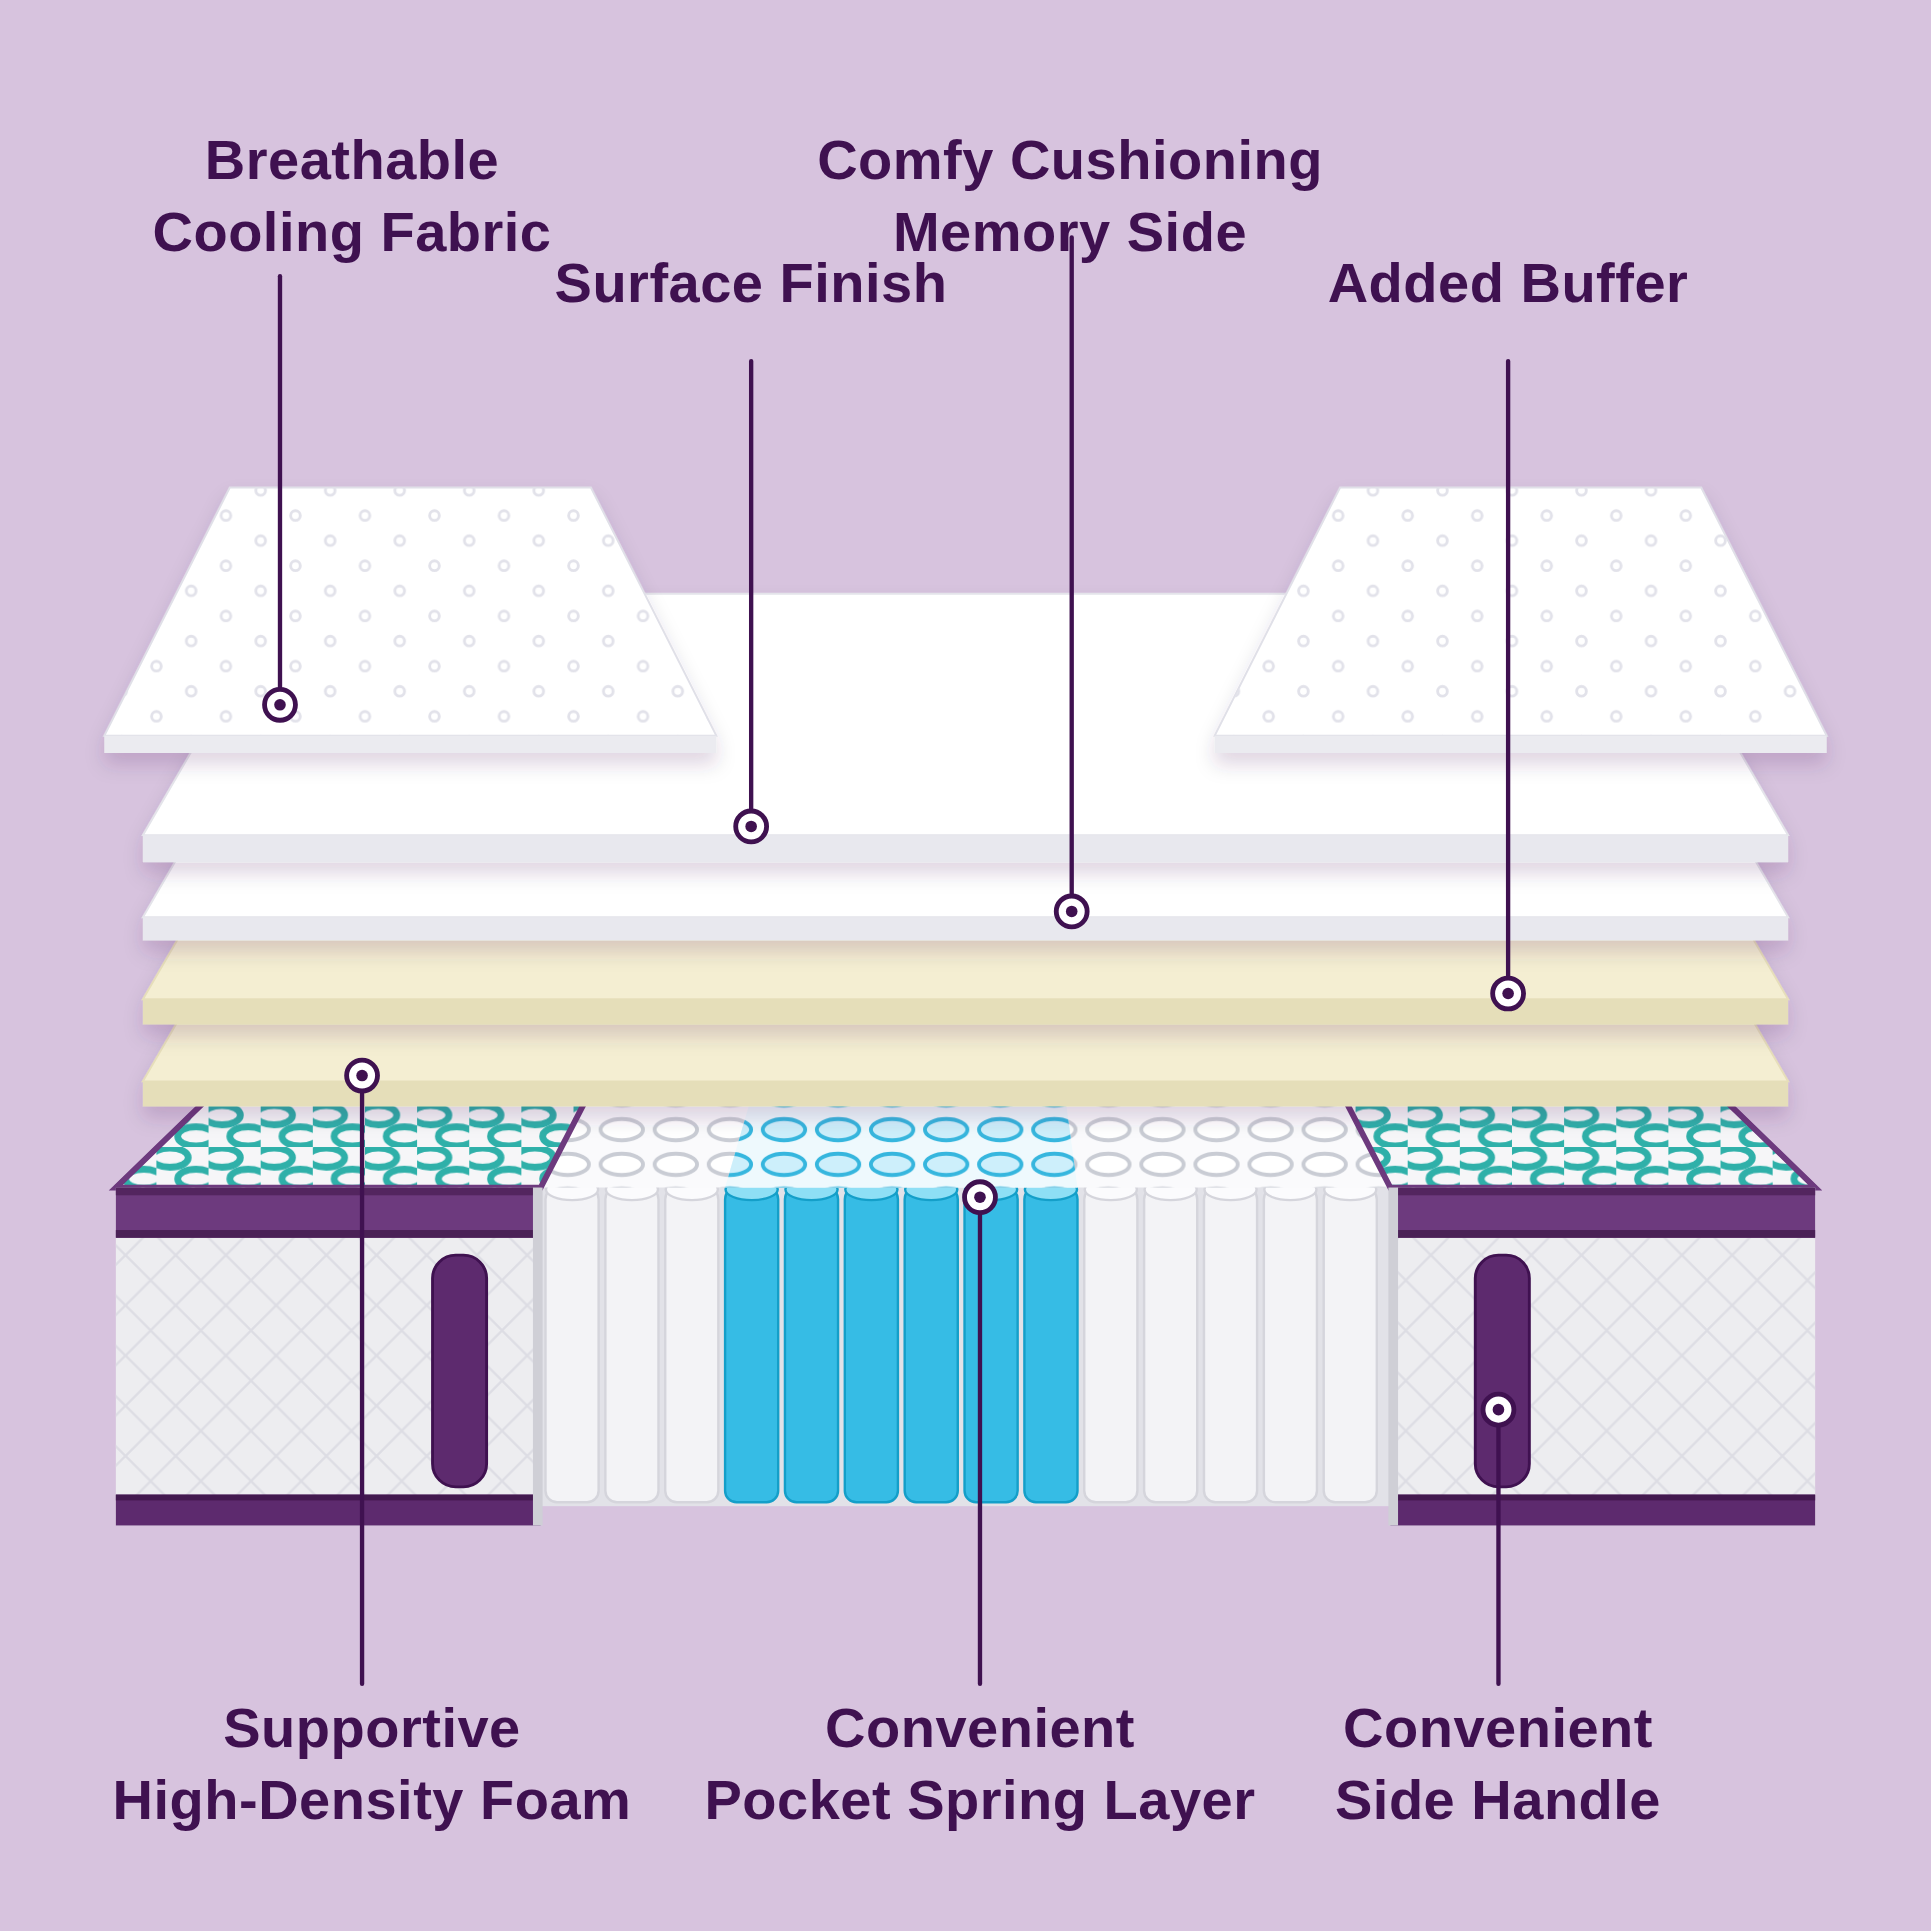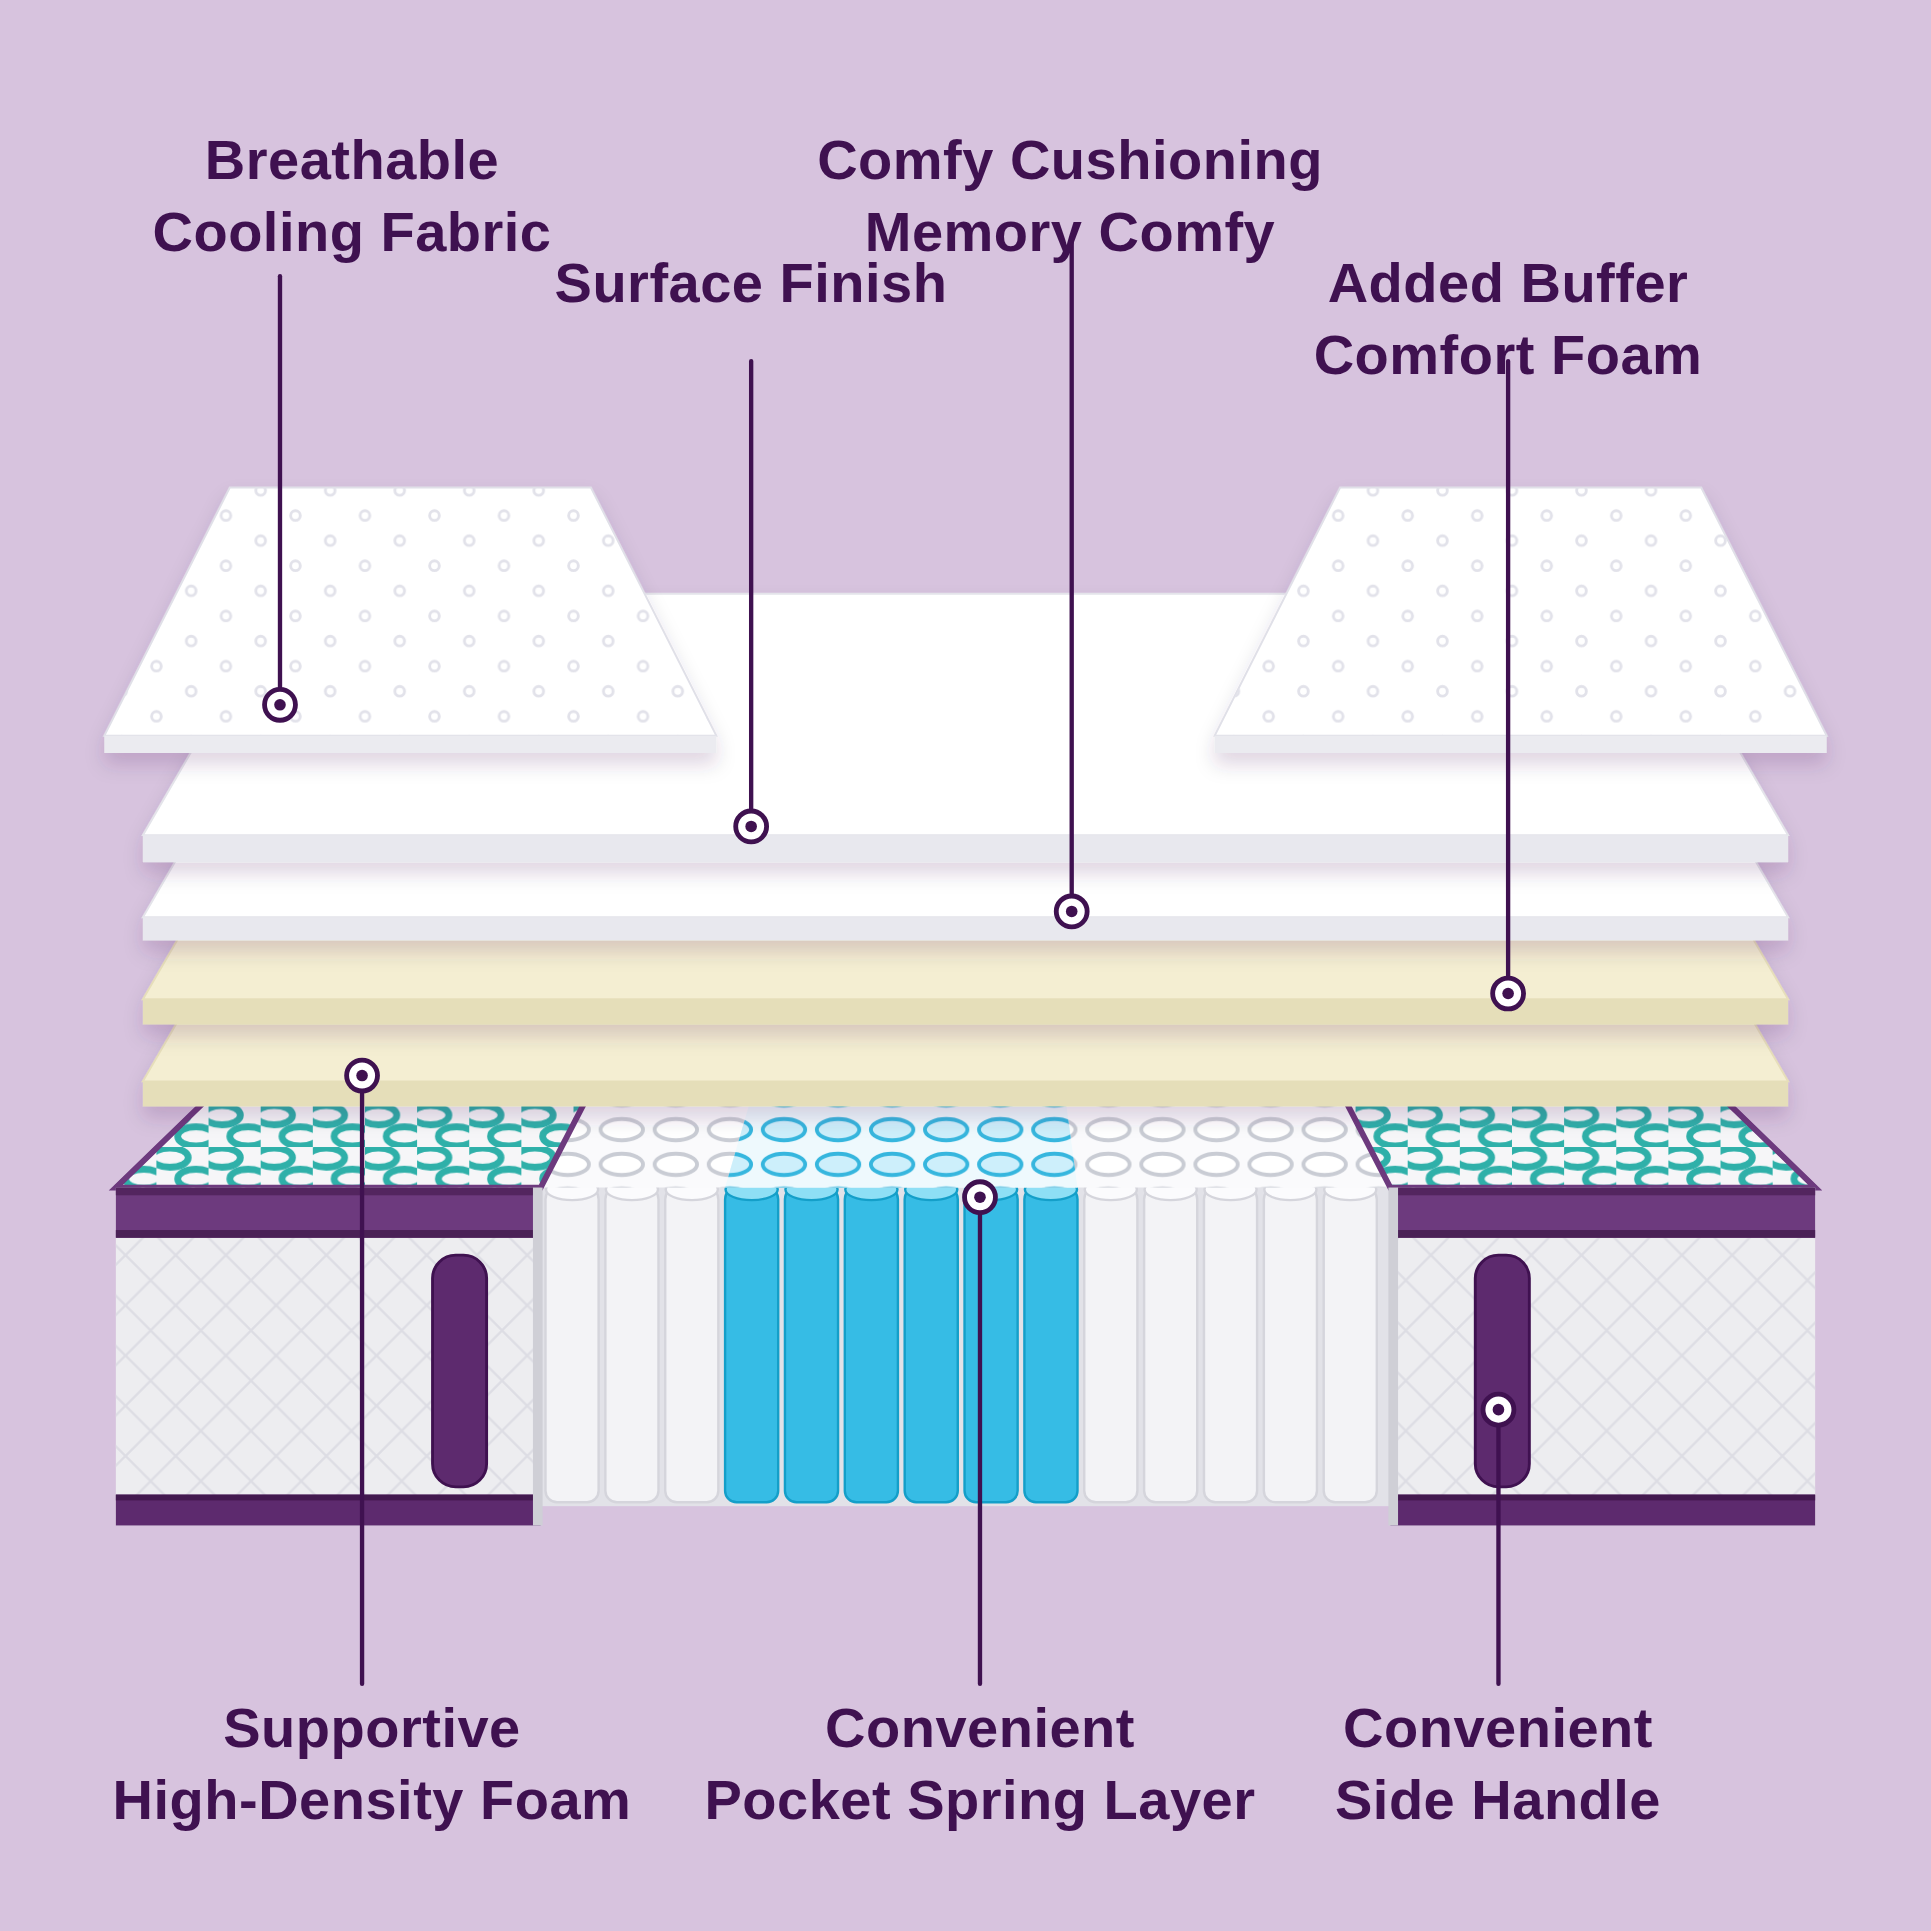--- a/index.html
+++ b/index.html
@@ -209,25 +209,24 @@
 
   <div class="label lbl-cooling">
     <span>Breathable</span>
     <span>Cooling Fabric</span>
   </div>
   <div class="label lbl-pillow">
     <span>Surface Finish</span>
   </div>
   <div class="label lbl-memory">
     <span>Comfy Cushioning</span>
-    <span>Memory Comfy</span>
+    <span>Memory Side</span>
   </div>
   <div class="label lbl-buffer">
     <span>Added Buffer</span>
-    <span>Comfort Foam</span>
   </div>
   <div class="label lbl-hd">
     <span>Supportive</span>
     <span>High-Density Foam</span>
   </div>
   <div class="label lbl-pocket">
     <span>Convenient</span>
     <span>Pocket Spring Layer</span>
   </div>
   <div class="label lbl-handle">

